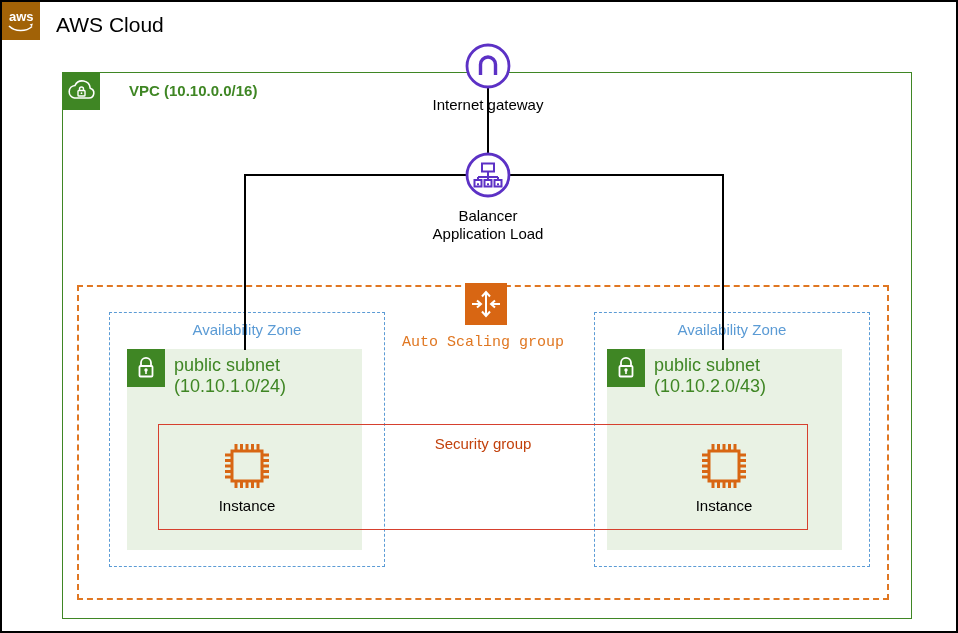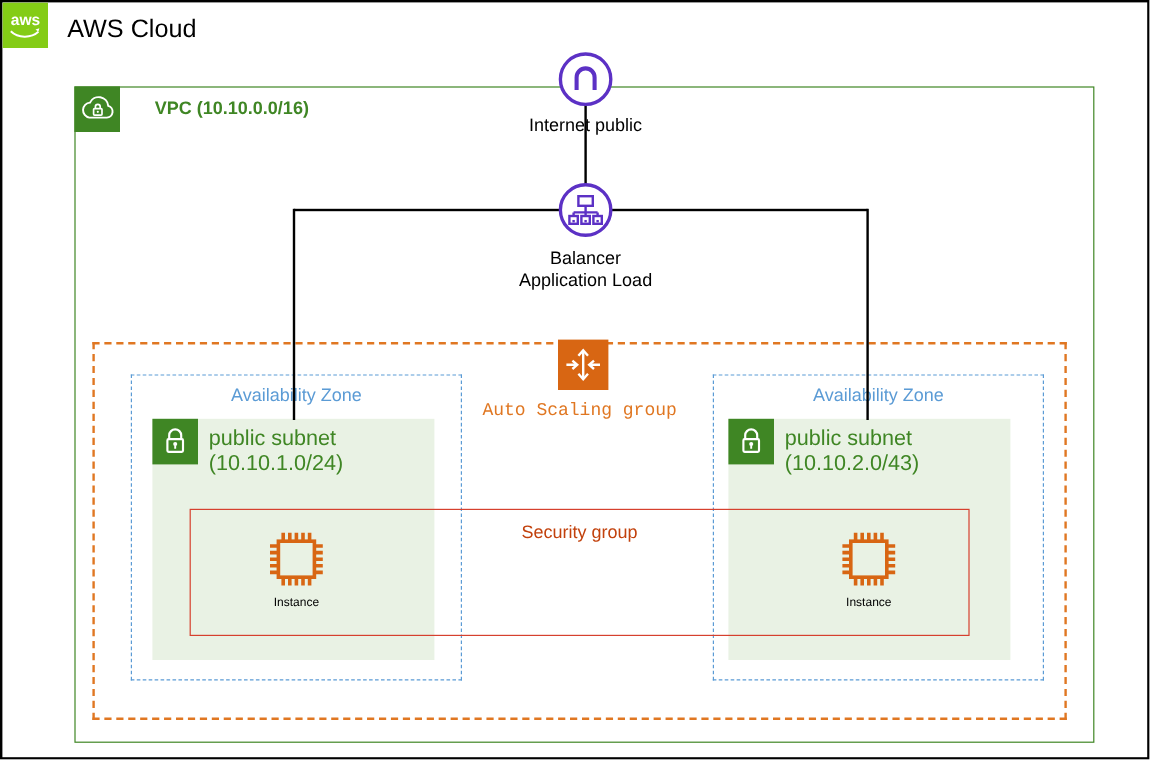--- a/index.html
+++ b/index.html
@@ -31,34 +31,34 @@
   .aws-cloud-title{left:54px;top:11px;font-size:21px;color:#000;}
   .vpc-label{left:110px;top:80px;font-size:15px;font-weight:bold;color:#3F8624;margin-left:17px;}
   .ig-label{left:406px;top:94px;width:160px;}
   .alb-label{left:406px;top:205px;width:160px;}
   .az-label{top:319px;width:276px;font-size:15px;color:#5B9BD5;}
   .subnet-label{top:353px;width:160px;font-size:18px;line-height:21px;color:#3F8624;}
   .subnet-label-left{left:172px;}
   .subnet-label-right{left:652px;}
   .asg-label{left:381px;top:332px;width:200px;font-size:15px;color:#E07722;font-family:Liberation Mono, monospace;}
   .sg-label{left:381px;top:433px;width:200px;font-size:15px;color:#c2410c;}
-  .instance-label{top:495px;width:120px;font-size:10px;color:#000;}
+  .instance-label{top:495px;width:120px;font-size:15px;color:#000;}
   .instance-label-left{left:185px;}
   .instance-label-right{left:662px;}
 
   
   .line{background:#000;}
   .line-ig-alb{left:485px;top:64px;width:2px;height:110px;}
   .line-h-left{left:243px;top:172px;width:243px;height:2px;}
   .line-h-right{left:486px;top:172px;width:235px;height:2px;}
   .line-v-left{left:242px;top:172px;width:2px;height:176px;}
   .line-v-right{left:720px;top:172px;width:2px;height:176px;}
 
   
-  .aws-logo{left:0;top:0;width:38px;height:38px;background:#84cc16;}
+  .aws-logo{left:0;top:0;width:38px;height:38px;background:#a16207;}
   .vpc-icon{left:60px;top:70px;width:38px;height:38px;background:#3F8624;}
   .subnet-icon{top:347px;width:38px;height:38px;background:#3F8624;}
   .subnet-icon-left{left:125px;}
   .subnet-icon-right{left:605px;}
   .ig-icon{left:462px;top:40px;width:48px;height:48px;}
   .alb-icon{left:462px;top:149px;width:48px;height:48px;}
   .asg-icon{left:463px;top:281px;width:42px;height:42px;background:#D86613;}
   .instance-icon{top:438px;width:52px;height:52px;}
   .instance-icon-left{left:219px;}
   .instance-icon-right{left:696px;}
@@ -82,21 +82,21 @@
   <div class="abs subnet-label subnet-label-left">
     <div>public subnet</div>
     <div>(10.10.1.0/24)</div>
   </div>
   <div class="abs subnet-label subnet-label-right">
     <div>public subnet</div>
     <div>(10.10.2.0/43)</div>
   </div>
   <div class="abs asg-label center">Auto Scaling group</div>
   <div class="abs sg-label center">Security group</div>
-  <div class="abs ig-label center label">Internet public</div>
+  <div class="abs ig-label center label">Internet gateway</div>
   <div class="abs alb-label center label">
     <div>Balancer</div>
     <div>Application Load</div>
   </div>
 
   <div class="abs line line-ig-alb"></div>
   <div class="abs line line-h-left"></div>
   <div class="abs line line-h-right"></div>
   <div class="abs line line-v-left"></div>
   <div class="abs line line-v-right"></div>

